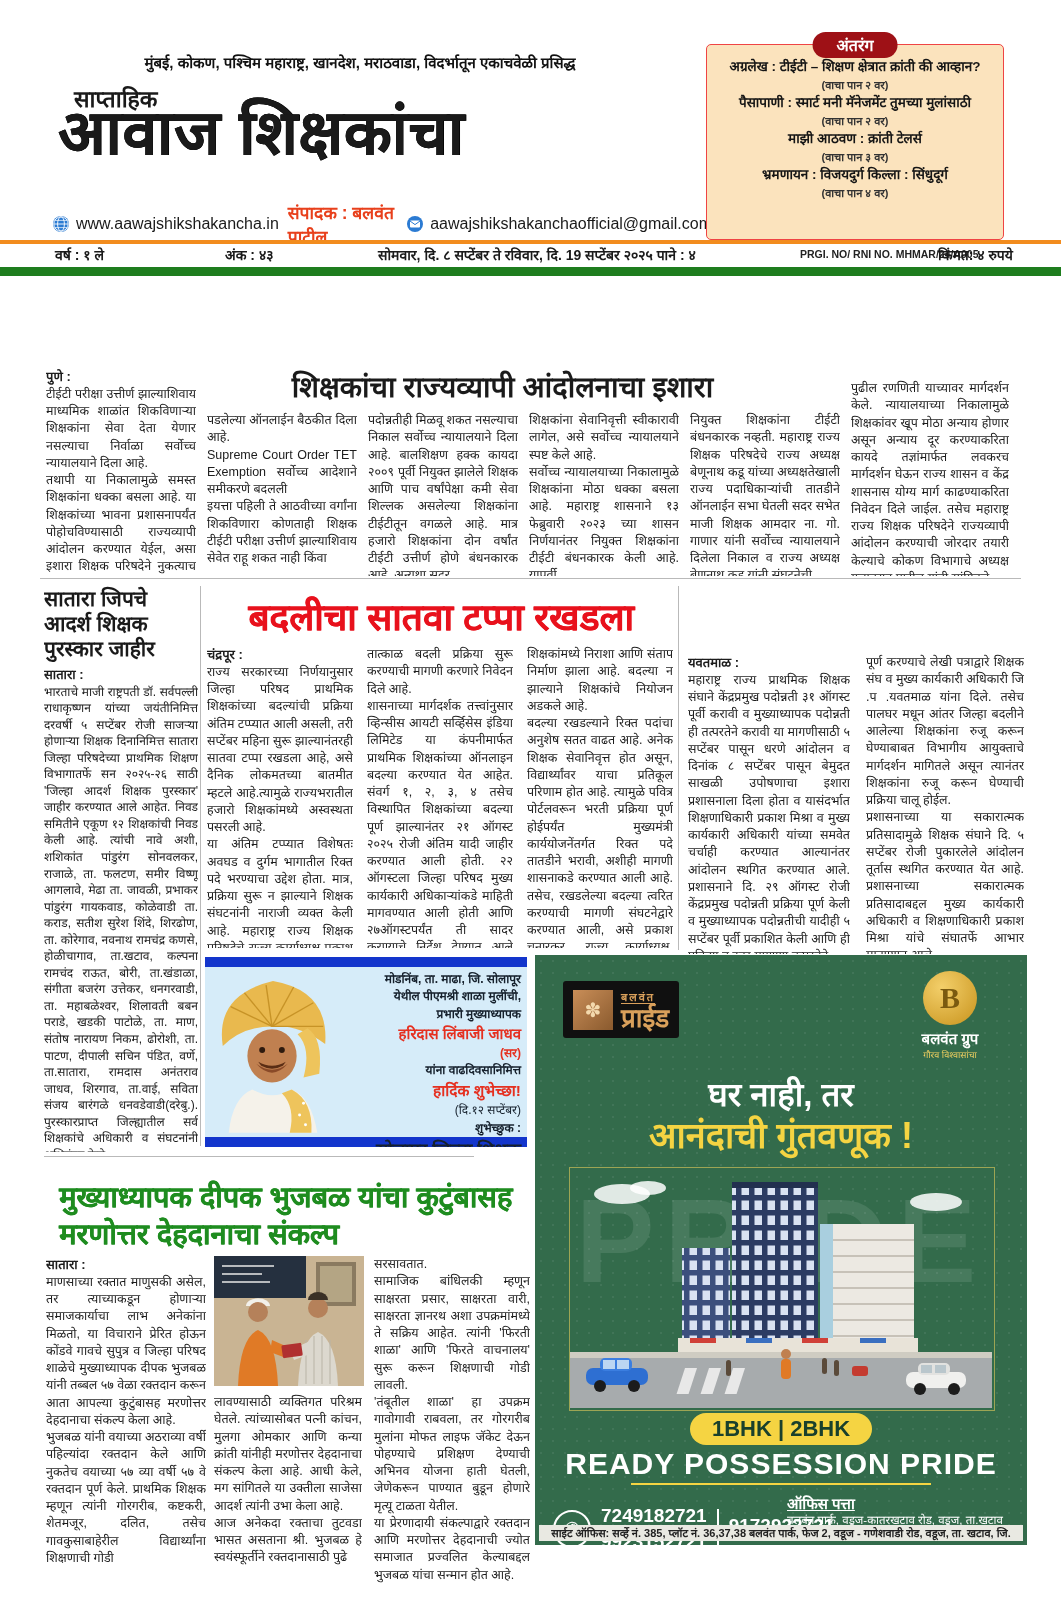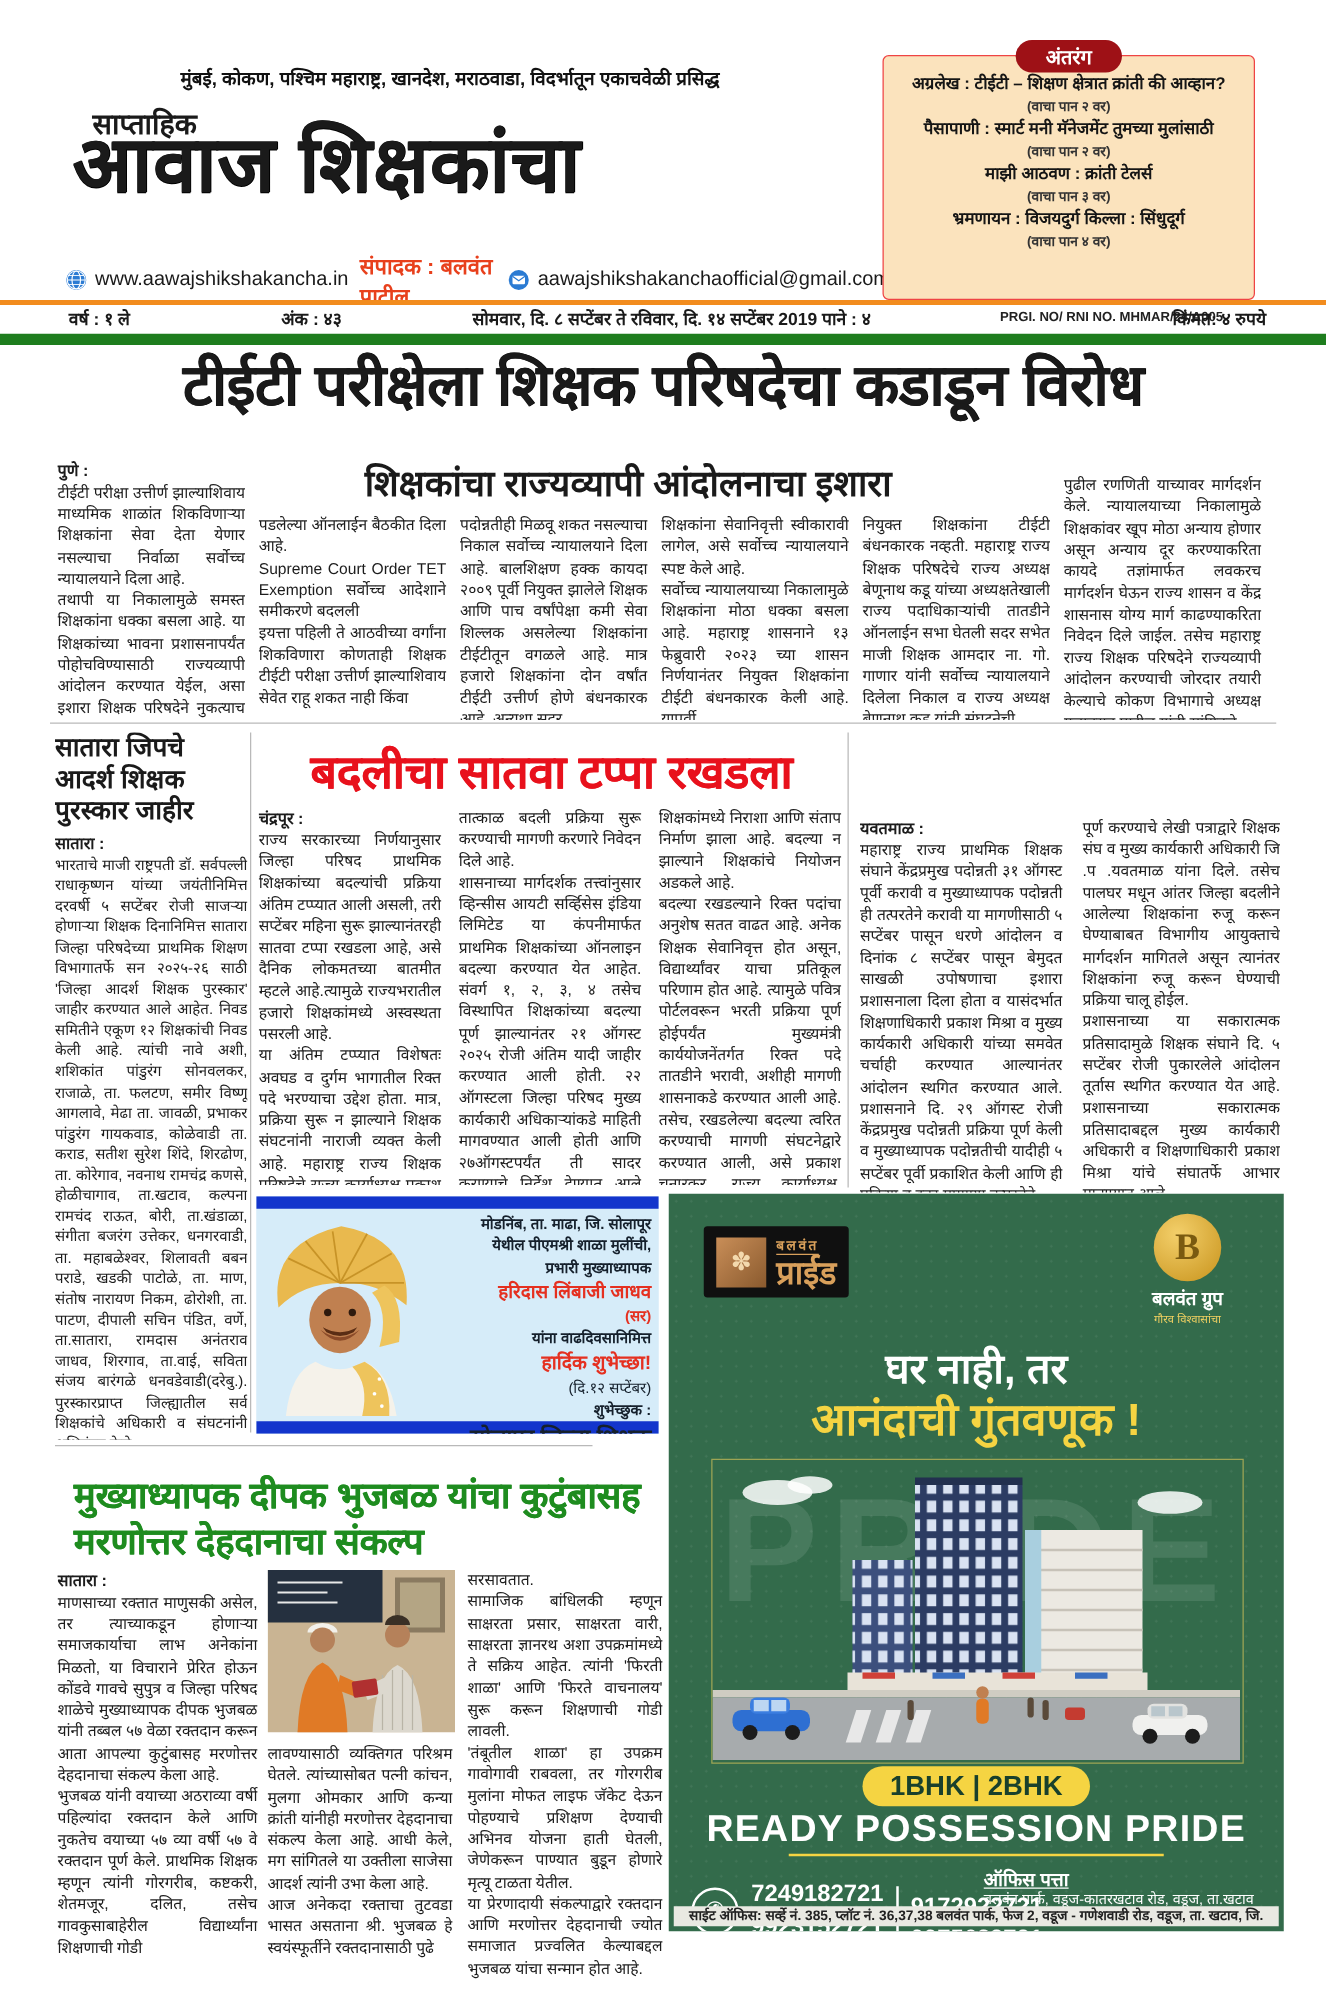--- a/index.html
+++ b/index.html
@@ -119,27 +119,26 @@
       <div class="ib-page">(वाचा पान ३ वर)</div>
       <div class="ib-item">भ्रमणायन : विजयदुर्ग किल्ला : सिंधुदूर्ग</div>
       <div class="ib-page">(वाचा पान ४ वर)</div>
     </div>
   </aside>
 
   <div class="abs" style="left:0;top:240px;width:1061px;height:4px;background:#f28c1e;"></div>
   <div class="abs datebar" style="left:0;top:245px;width:1061px;height:21px;">
     <span style="left:55px;">वर्ष : १ ले</span>
     <span style="left:225px;">अंक : ४३</span>
-    <span style="left:378px;">सोमवार, दि. ८ सप्टेंबर ते रविवार, दि. १४ सप्टेंबर 2019  पाने : ४</span>
+    <span style="left:378px;">सोमवार, दि. ८ सप्टेंबर ते रविवार, दि. 19 सप्टेंबर २०२५  पाने : ४</span>
     <span class="rni" style="left:800px;top:3px;">PRGI. NO/ RNI NO. MHMAR/24/A005</span>
     <span style="left:938px;">किंमत: ४ रुपये</span>
   </div>
   <div class="abs" style="left:0;top:267px;width:1061px;height:9px;background:#1e7d1e;"></div>
 
-  <h2 class="abs lead-hl center" style="left:40px;top:284px;width:981px;margin:0;">टीईटी परीक्षेला शिक्षक परिषदेचा कडाडून विरोध</h2>
   <h3 class="abs lead-sub center" style="left:215px;top:366px;width:575px;margin:0;">शिक्षकांचा राज्यव्यापी आंदोलनाचा इशारा</h3>
 
   <div class="abs body-text" style="left:46px;top:368px;width:150px;height:208px;">
     <b class="dateline">पुणे :</b>
     <span>टीईटी परीक्षा उत्तीर्ण झाल्याशिवाय माध्यमिक शाळांत शिकविणाऱ्या शिक्षकांना सेवा देता येणार नसल्याचा निर्वाळा सर्वोच्च न्यायालयाने दिला आहे.
 तथापी या निकालामुळे समस्त शिक्षकांना धक्का बसला आहे. या शिक्षकांच्या भावना प्रशासनापर्यंत पोहोचविण्यासाठी राज्यव्यापी आंदोलन करण्यात येईल, असा इशारा शिक्षक परिषदेने नुकत्याच पार</span>
   </div>
   <div class="abs body-text" style="left:207px;top:412px;width:150px;height:164px;"><span>पडलेल्या ऑनलाईन बैठकीत दिला आहे.
 Supreme Court Order TET Exemption सर्वोच्च आदेशाने समीकरणे बदलली
 इयत्ता पहिली ते आठवीच्या वर्गांना शिकविणारा कोणताही शिक्षक टीईटी परीक्षा उत्तीर्ण झाल्याशिवाय सेवेत राहू शकत नाही किंवा</span></div>

